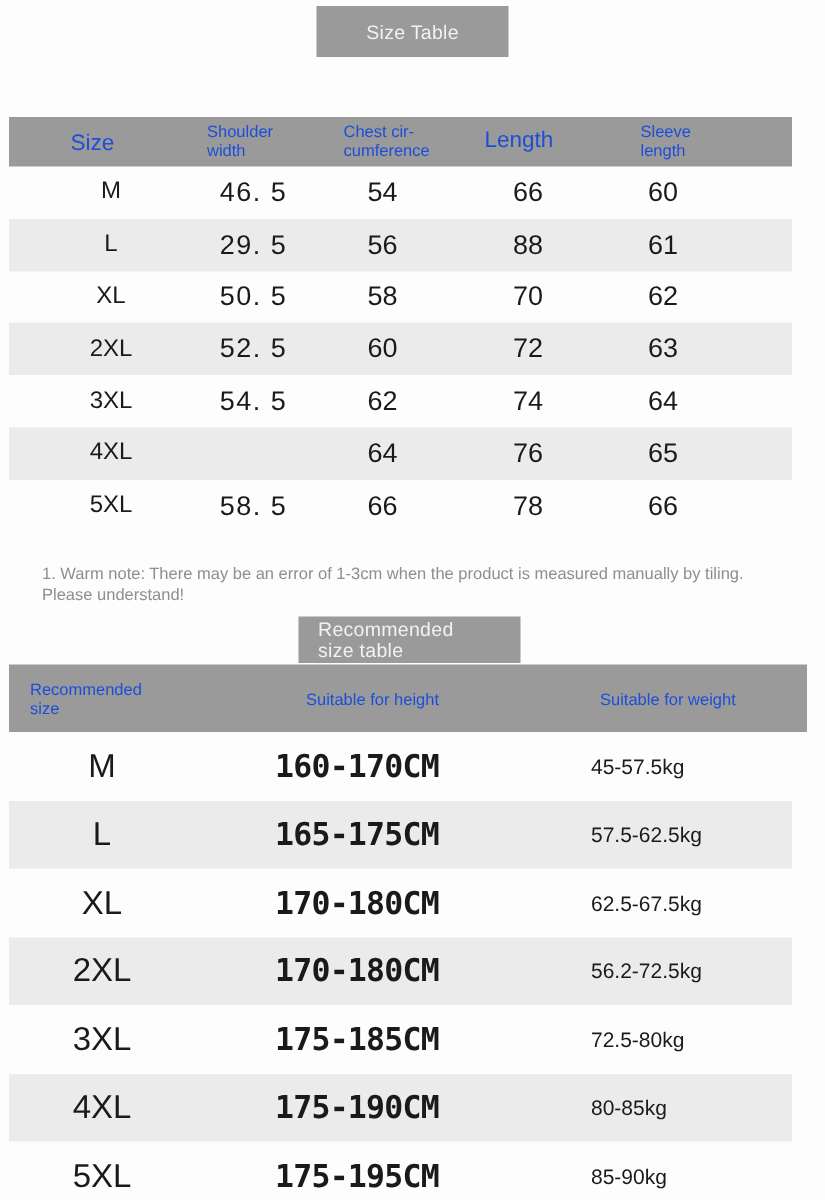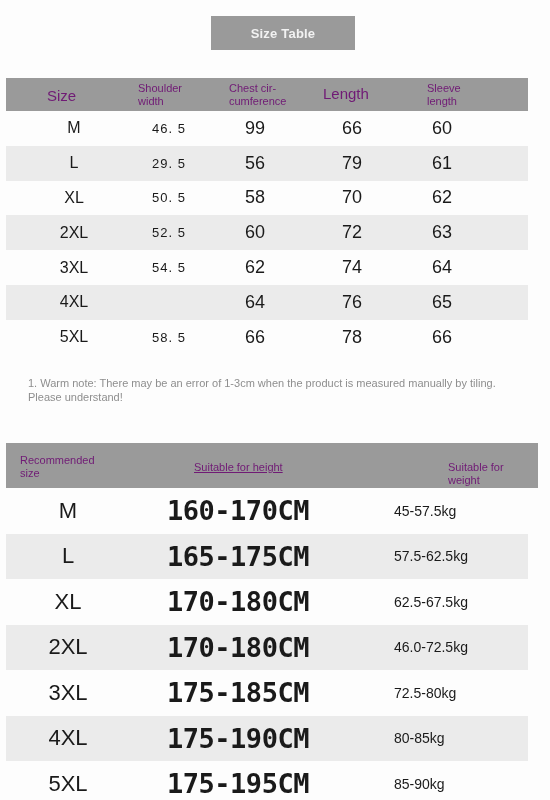--- a/index.html
+++ b/index.html
@@ -32,24 +32,23 @@
     align-items: center;
     justify-content: center;
     text-align: center;
     font-size: 13px;
     line-height: 15px;
     letter-spacing: .2px;
     box-sizing: border-box;
   }
   #banner-size-table {
     left: 211px;
-    top: 16px;
-    width: 144px;
+    top: 4px;
+    width: 128px;
     height: 34px;
-    font-weight: bold;
   }
   #banner-recommended {
     left: 199px;
     top: 411px;
     width: 148px;
     height: 31px;
     justify-content: flex-start;
     text-align: left;
     padding: 0 0 0 13px;
     line-height: 14px;
@@ -69,21 +68,21 @@
     left: 0;
     top: 0;
     background: #9a9a9a;
     color: #f4f4f4;
     box-sizing: border-box;
   }
   .head-cell {
     position: absolute;
     font-size: 11px;
     line-height: 12.5px;
-    color: #701a75;
+    color: #1d4ed8;
     white-space: pre-line;
   }
   .head-cell.big {
     font-size: 15px;
     line-height: 17px;
   }
   .row {
     position: absolute;
     left: 0;
     box-sizing: border-box;
@@ -114,21 +113,21 @@
     height: 34.8px;
   }
   #table-size .cell {
     top: 0;
     height: 34.8px;
     display: flex;
     align-items: center;
     justify-content: center;
   }
   #table-size .c-size   { left: 26px;  width: 84px;  font-size: 16px; }
-  #table-size .c-shoul  { left: 118px; width: 90px;  font-size: 13px; letter-spacing: 1px; }
+  #table-size .c-shoul  { left: 118px; width: 90px;  font-size: 18px; letter-spacing: 1px; }
   #table-size .c-chest  { left: 212px; width: 74px;  font-size: 18px; }
   #table-size .c-length { left: 306px; width: 80px;  font-size: 18px; }
   #table-size .c-sleeve { left: 396px; width: 80px;  font-size: 18px; }
 
   #table-size .h-size   { left: 41px;  top: 9px; }
   #table-size .h-shoul  { left: 132px; top: 4px; }
   #table-size .h-chest  { left: 223px; top: 4px; }
   #table-size .h-length { left: 317px; top: 7px; }
   #table-size .h-sleeve { left: 421px; top: 4px; }
 
@@ -166,39 +165,39 @@
   #table-recommended .c-size {
     left: 14px;
     width: 96px;
     justify-content: center;
     font-size: 22px;
   }
   #table-recommended .c-height {
     left: 140px;
     width: 184px;
     justify-content: center;
-    font-size: 27px;
+    font-size: 21px;
     font-weight: bold;
     font-family: "DejaVu Sans Mono", "Liberation Mono", monospace;
     letter-spacing: -0.5px;
   }
   #table-recommended .c-weight {
     left: 388px;
     width: 130px;
     justify-content: flex-start;
     font-size: 14px;
   }
 
   #table-recommended .h-size {
     left: 14px;
     top: 11px;
     width: 96px;
   }
-  #table-recommended .h-height { left: 188px; top: 18px; text-decoration: underline; }
-  #table-recommended .h-weight { left: 394px; top: 18px; margin-left: 48px; }
+  #table-recommended .h-height { left: 198px; top: 18px; }
+  #table-recommended .h-weight { left: 394px; top: 18px; }
 </style>
 </head>
 <body>
 
 <div class="page">
 
   <div class="banner" id="banner-size-table">
     <span class="banner-text">Size Table</span>
   </div>
 
@@ -212,29 +211,29 @@
     <div class="head-cell h-chest">Chest cir-
 cumference</div>
     <div class="head-cell big h-length">Length</div>
     <div class="head-cell h-sleeve">Sleeve
 length</div>
 
     <div id="size-rows">
         <div class="row plain" style="top: 33px;">
           <div class="cell c-size">M</div>
           <div class="cell c-shoul">46. 5</div>
-          <div class="cell c-chest">99</div>
+          <div class="cell c-chest">54</div>
           <div class="cell c-length">66</div>
           <div class="cell c-sleeve">60</div>
         </div>
         <div class="row alt" style="top: 67.8px;">
           <div class="cell c-size">L</div>
           <div class="cell c-shoul">29. 5</div>
           <div class="cell c-chest">56</div>
-          <div class="cell c-length">79</div>
+          <div class="cell c-length">88</div>
           <div class="cell c-sleeve">61</div>
         </div>
         <div class="row plain" style="top: 102.6px;">
           <div class="cell c-size">XL</div>
           <div class="cell c-shoul">50. 5</div>
           <div class="cell c-chest">58</div>
           <div class="cell c-length">70</div>
           <div class="cell c-sleeve">62</div>
         </div>
         <div class="row alt" style="top: 137.4px;">
@@ -262,20 +261,23 @@
           <div class="cell c-shoul">58. 5</div>
           <div class="cell c-chest">66</div>
           <div class="cell c-length">78</div>
           <div class="cell c-sleeve">66</div>
         </div>
       </div>
   </div>
 
   <div id="warm-note">1. Warm note: There may be an error of 1-3cm when the product is measured manually by tiling. Please understand!</div>
 
+  <div class="banner" id="banner-recommended">
+    <span class="banner-text">Recommended size table</span>
+  </div>
 
   <div class="table" id="table-recommended">
 
     <div class="head-row"></div>
 
     <div class="head-cell h-size">Recommended
 size</div>
     <div class="head-cell h-height">Suitable for height</div>
     <div class="head-cell h-weight">Suitable for weight</div>
 
@@ -291,21 +293,21 @@
           <div class="cell c-weight">57.5-62.5kg</div>
         </div>
         <div class="row plain" style="top: 136px;">
           <div class="cell c-size">XL</div>
           <div class="cell c-height">170-180CM</div>
           <div class="cell c-weight">62.5-67.5kg</div>
         </div>
         <div class="row alt" style="top: 181.5px;">
           <div class="cell c-size">2XL</div>
           <div class="cell c-height">170-180CM</div>
-          <div class="cell c-weight">46.0-72.5kg</div>
+          <div class="cell c-weight">56.2-72.5kg</div>
         </div>
         <div class="row plain" style="top: 227px;">
           <div class="cell c-size">3XL</div>
           <div class="cell c-height">175-185CM</div>
           <div class="cell c-weight">72.5-80kg</div>
         </div>
         <div class="row alt" style="top: 272.5px;">
           <div class="cell c-size">4XL</div>
           <div class="cell c-height">175-190CM</div>
           <div class="cell c-weight">80-85kg</div>

